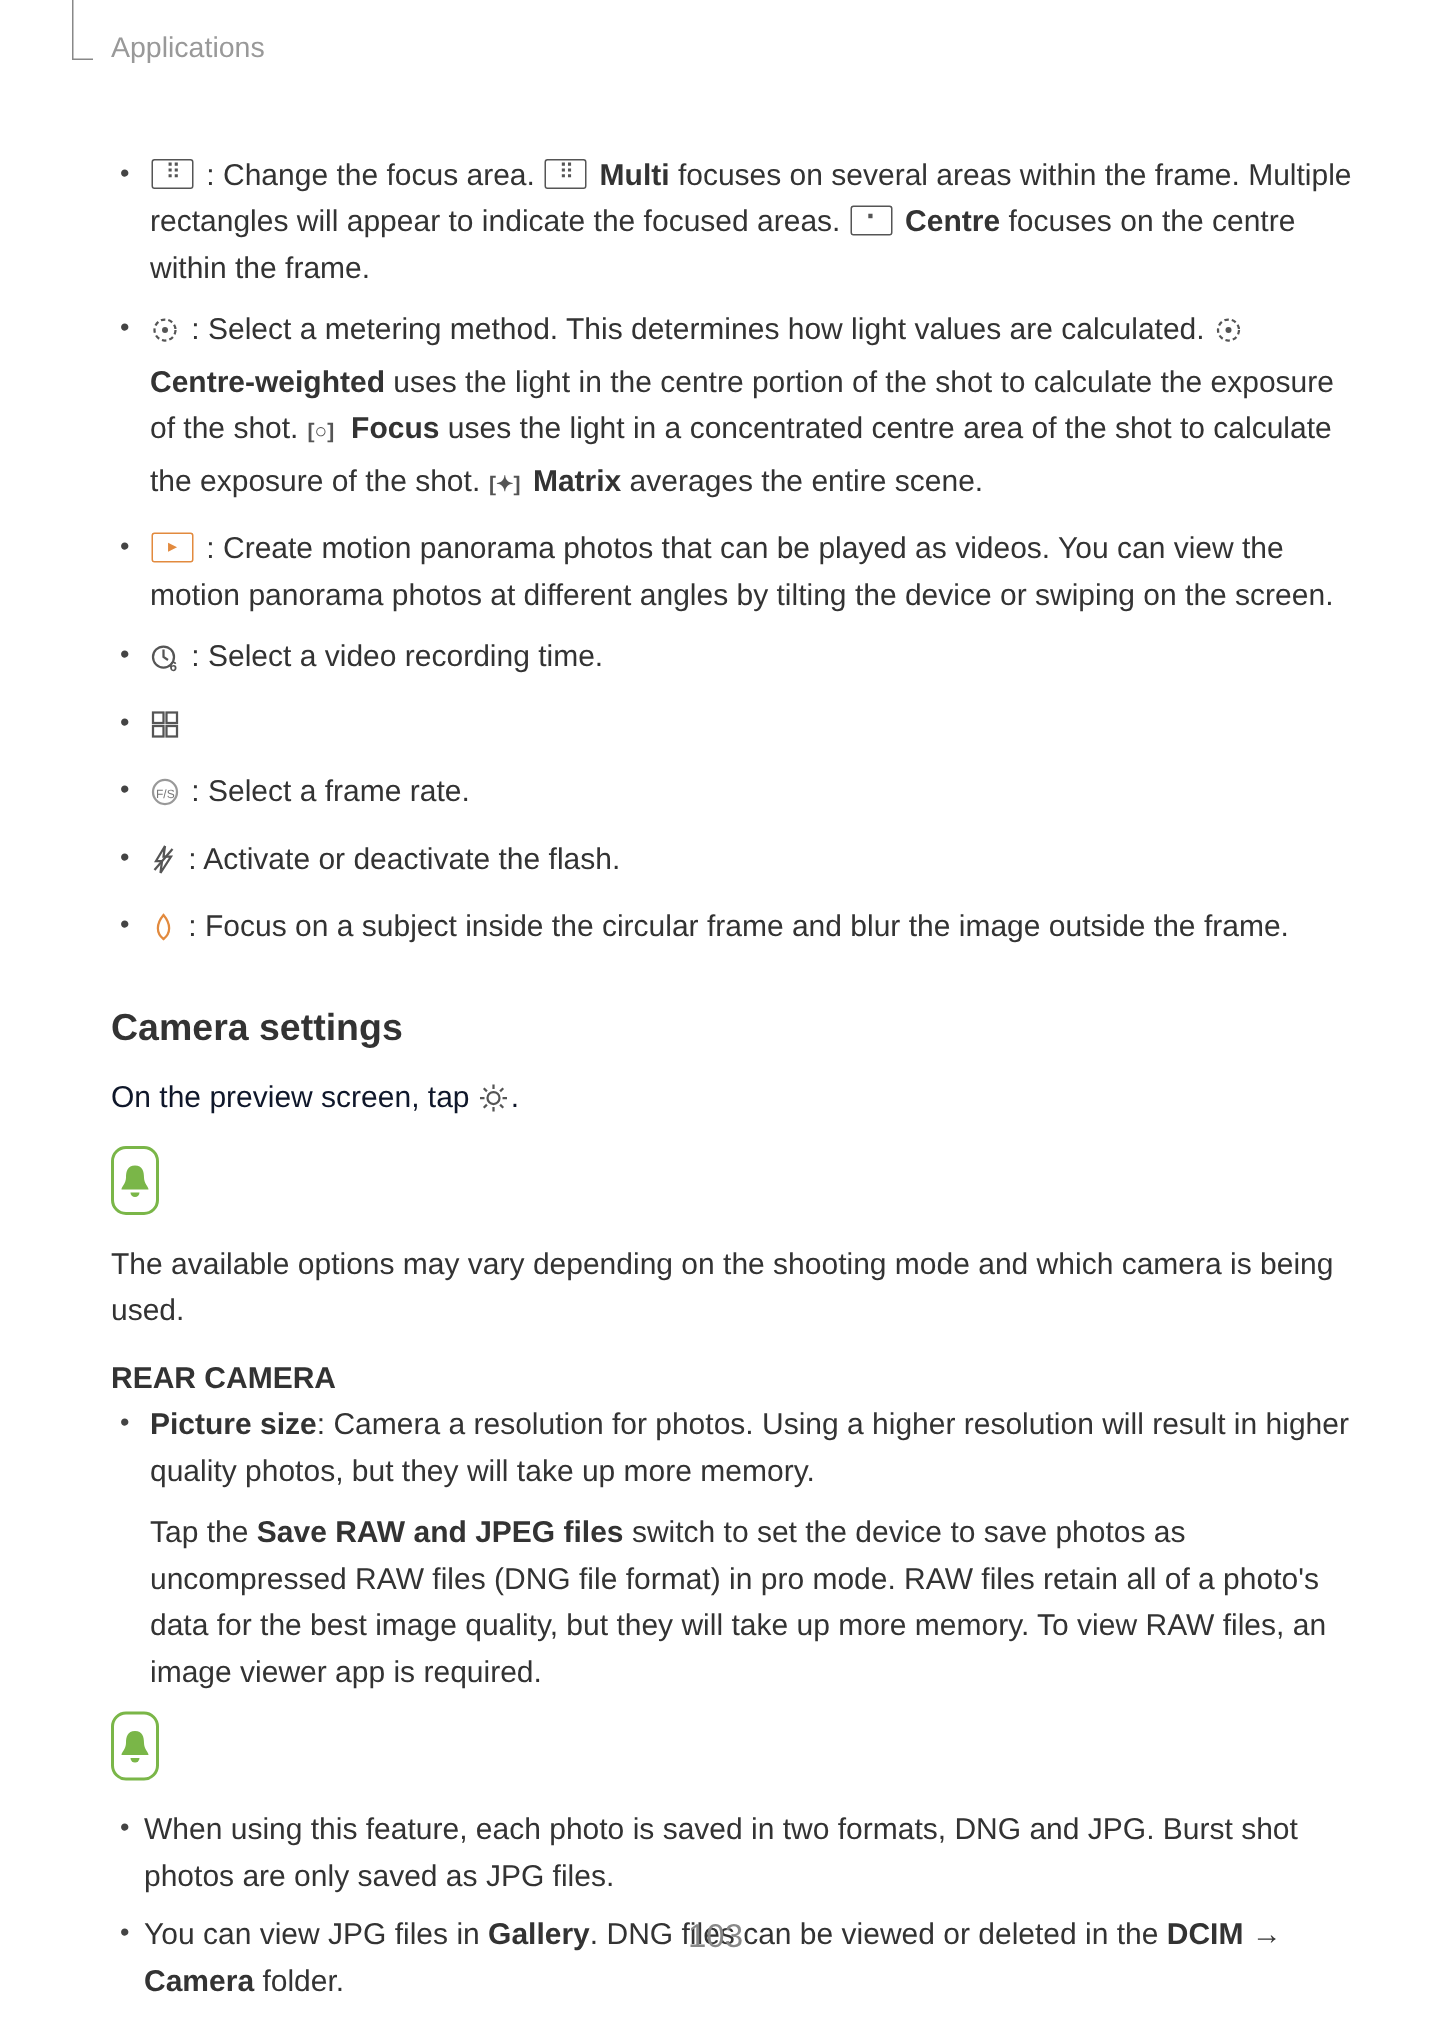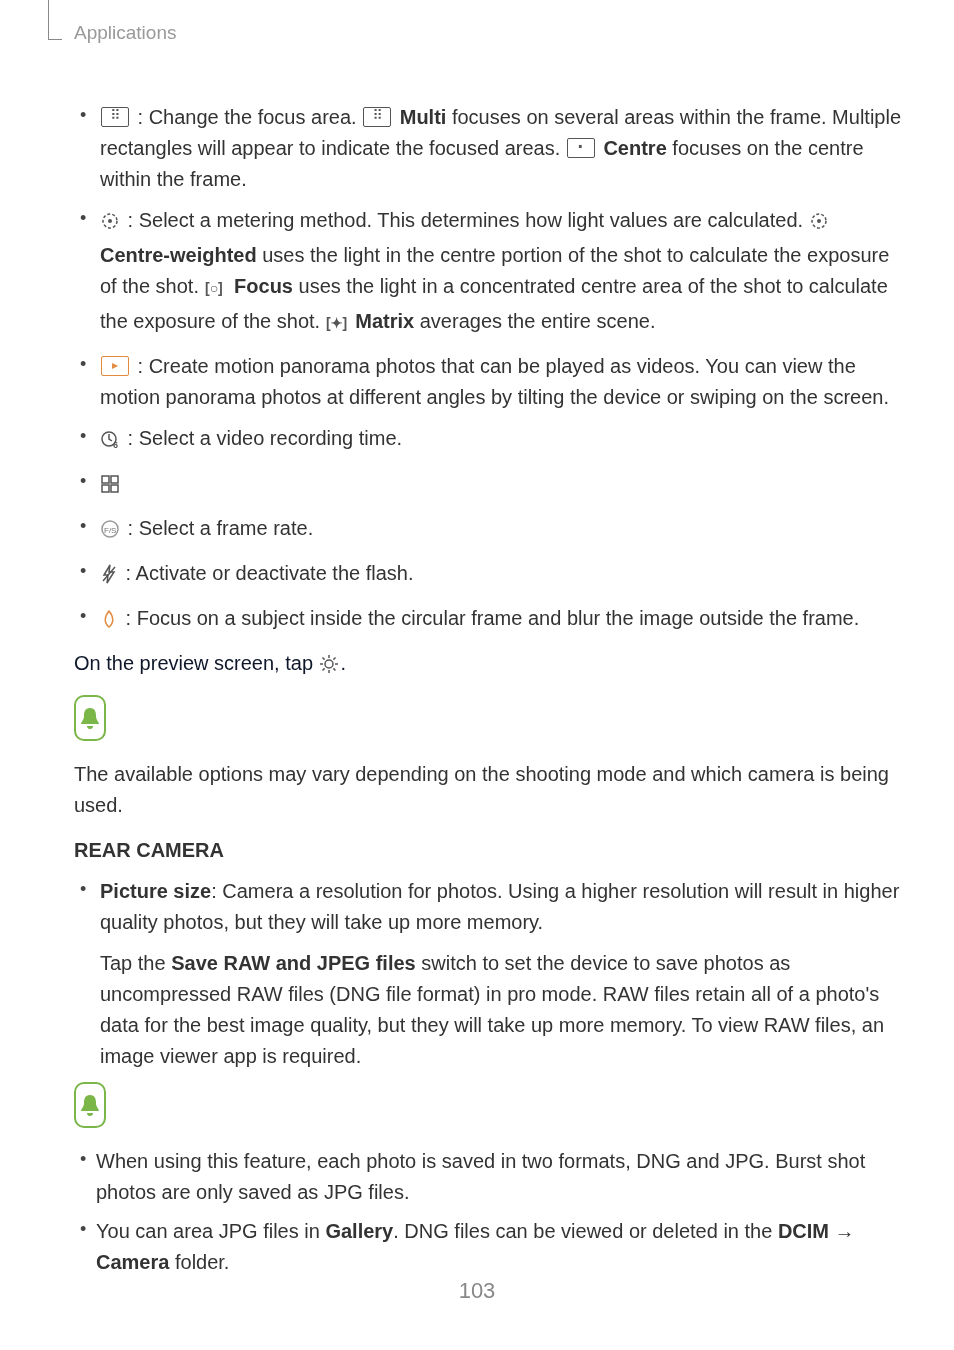--- a/index.html
+++ b/index.html
@@ -123,21 +123,20 @@
     justify-content: center;
     margin-top: 2px;
   }
   .note-icon svg { display: block; }
   .note-text { flex: 1; font-size: 20px; color: #333; }
   h3.sub-heading {
     font-size: 20px;
     font-weight: 700;
     color: #333;
     margin-top: 14px;
-    margin-bottom: 10px;
   }
   .indent-para {
     font-size: 20px;
     color: #333;
     margin-left: 26px;
     margin-bottom: 6px;
     margin-top: 10px;
   }
   .note-row .bullet-list { margin-left: 0; }
   .note-row .bullet-list > li { padding-left: 22px; margin-bottom: 8px; }
@@ -216,20 +215,21 @@
     </li>
 
     <li>
       <span class="svg-icon"><svg width="18" height="20" viewBox="0 0 18 20">
             <path d="M9 2 C4 8 4 14 9 18 C14 14 14 8 9 2 Z" fill="none" stroke="#e28a3e" stroke-width="1.5"></path>
           </svg></span><span> : Focus on a subject inside the circular frame and blur the image outside the frame.</span>
     </li>
 
   </ul>
 
+  <h2 class="section-heading">Camera settings</h2>
 
   <p class="body-line">
     <span>On the preview screen, tap </span><span class="svg-icon"><svg width="20" height="20" viewBox="0 0 20 20">
           <circle cx="10" cy="10" r="4" fill="none" stroke="#555" stroke-width="1.5"></circle>
           <g stroke="#555" stroke-width="1.5">
             <line x1="10" y1="1" x2="10" y2="4"></line>
             <line x1="10" y1="16" x2="10" y2="19"></line>
             <line x1="1" y1="10" x2="4" y2="10"></line>
             <line x1="16" y1="10" x2="19" y2="10"></line>
             <line x1="3.5" y1="3.5" x2="5.6" y2="5.6"></line>
@@ -266,21 +266,21 @@
     <div class="note-icon">
       <svg width="28" height="28" viewBox="0 0 28 28">
           <path d="M14 4 C9 4 8 8 8 12 C8 16 5 18 5 20 h18 C23 18 20 16 20 12 C20 8 19 4 14 4 Z" fill="#7ab648"></path>
           <path d="M11 22 a3 3 0 0 0 6 0" fill="#7ab648"></path>
         </svg>
     </div>
     <div class="note-text">
       <ul class="bullet-list">
         <li>When using this feature, each photo is saved in two formats, DNG and JPG. Burst shot photos are only saved as JPG files.</li>
         <li>
-          <span>You can area JPG files in </span><span class="strong">Gallery</span><span>. DNG files can be viewed or deleted in the </span><span class="strong">DCIM</span><span> → </span><span class="strong">Camera</span><span> folder.</span>
+          <span>You can view JPG files in </span><span class="strong">Gallery</span><span>. DNG files can be viewed or deleted in the </span><span class="strong">DCIM</span><span> → </span><span class="strong">Camera</span><span> folder.</span>
         </li>
       </ul>
     </div>
   </div>
 
 </div>
 
 <div class="page-num">103</div>
 
 </body></html>

